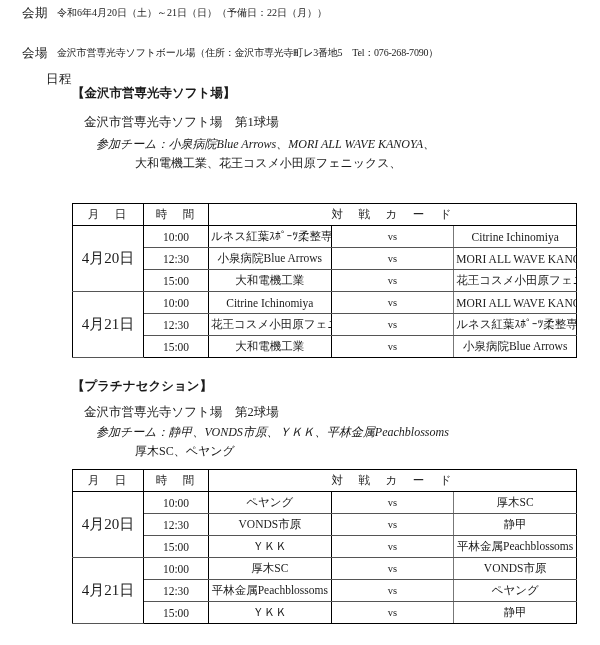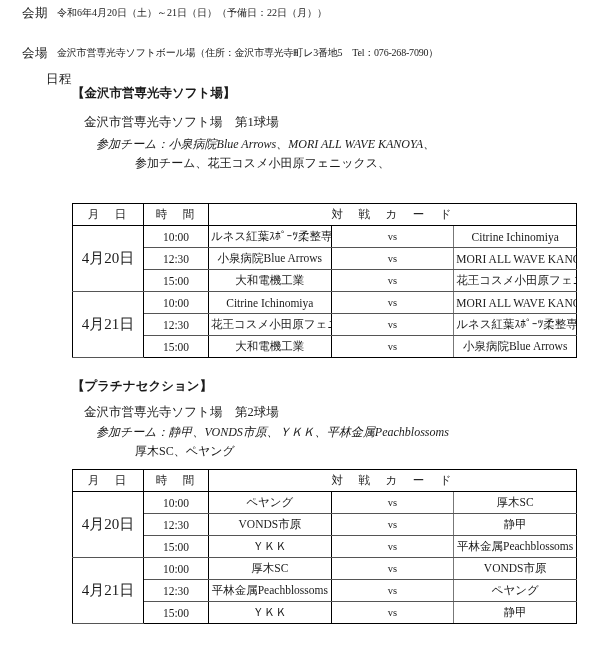--- a/index.html
+++ b/index.html
@@ -170,21 +170,21 @@
     <span class="value value-tel">金沢市営専光寺ソフトボール場（住所：金沢市専光寺町レ3番地5　Tel：076-268-7090）</span>
   </div>
 
   <div class="info-row" id="row-nittei">
     <span class="label">日程</span>
   </div>
 
   <div class="section-head" id="sapphire-head">【金沢市営専光寺ソフト場】</div>
   <div class="venue" id="sapphire-venue">金沢市営専光寺ソフト場　第1球場</div>
   <div class="teams-line first" id="sapphire-t0">参加チーム：小泉病院Blue Arrows、MORI ALL WAVE KANOYA、</div>
-  <div class="teams-line cont" id="sapphire-t1">参加チーム、花王コスメ小田原フェニックス、</div>
+  <div class="teams-line cont" id="sapphire-t1">大和電機工業、花王コスメ小田原フェニックス、</div>
 
   <table class="sched" id="table-sapphire">
     <thead>
       <tr>
         <th class="col-date">月　日</th>
         <th class="col-time">時　間</th>
         <th class="col-card" colspan="3">対　戦　カ　ー　ド</th>
       </tr>
     </thead>
     <tbody>

